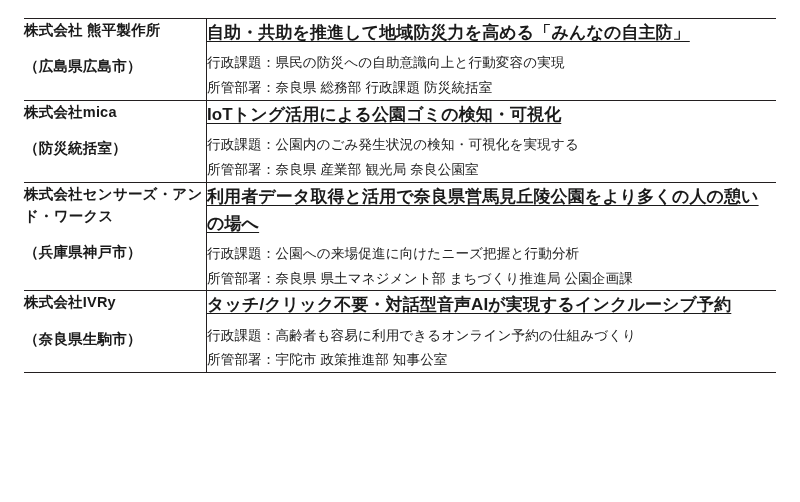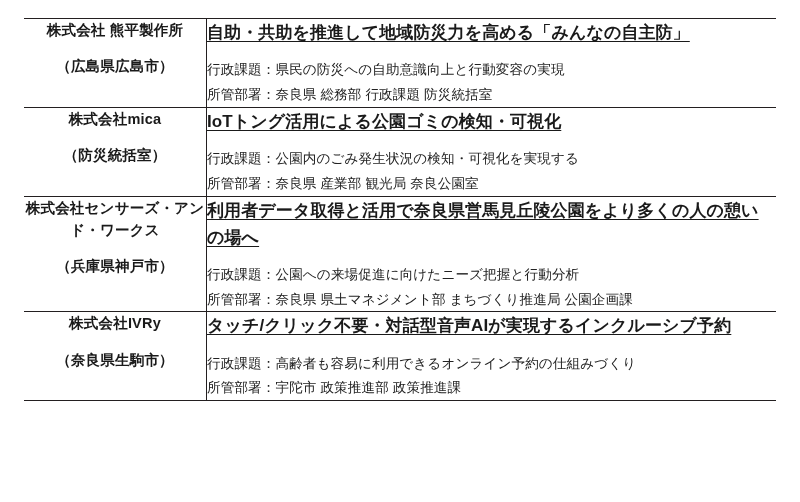--- a/index.html
+++ b/index.html
@@ -30,21 +30,20 @@
     border-bottom: 1.5px solid #231f20;
   }
   table.grid td {
     vertical-align: top;
     padding: 0;
   }
   td.company {
     width: 182px;
     border-right: 1.5px solid #231f20;
     padding: 13px 10px 14px 14px;
-    text-align: center;
   }
   td.detail {
     padding: 13px 4px 14px 20px;
   }
   .cname {
     font-weight: bold;
     font-size: 14.5px;
     line-height: 1.55;
     letter-spacing: 0.2px;
   }
@@ -60,21 +59,21 @@
     font-size: 17px;
     line-height: 1.6;
     text-decoration: underline;
     text-underline-offset: 3px;
     text-decoration-thickness: 1px;
     letter-spacing: 0.1px;
   }
   .meta {
     font-size: 13.6px;
     line-height: 1.75;
-    margin-top: 12px;
+    margin-top: 5px;
     letter-spacing: 0.1px;
     color: #222;
   }
   .meta.second {
     margin-top: 1px;
   }
 </style>
 </head>
 <body>
 
@@ -115,18 +114,18 @@
         </td>
       </tr>
       <tr class="row">
         <td class="company">
           <div class="cname">株式会社IVRy</div>
           <div class="cplace">（奈良県生駒市）</div>
         </td>
         <td class="detail">
           <div class="title">タッチ/クリック不要・対話型音声AIが実現するインクルーシブ予約</div>
           <div class="meta">行政課題：高齢者も容易に利用できるオンライン予約の仕組みづくり</div>
-          <div class="meta second">所管部署：宇陀市 政策推進部 政策推進課</div>
+          <div class="meta second">所管部署：宇陀市 政策推進部 知事公室</div>
         </td>
       </tr>
     </tbody>
   </table>
 </div>
 
 </body></html>

